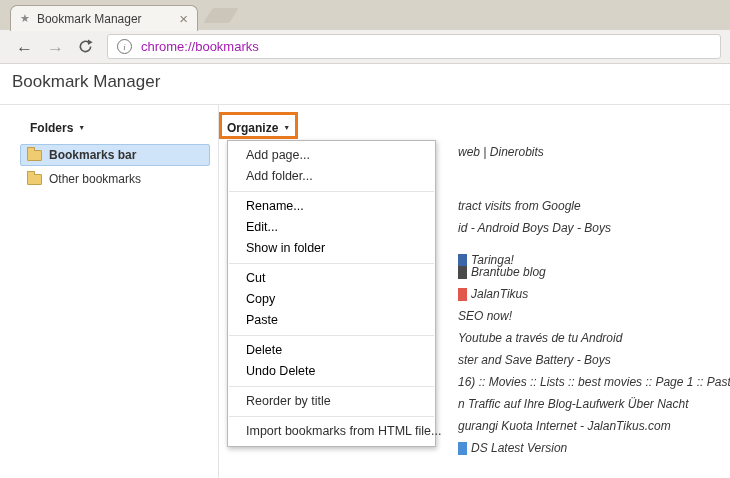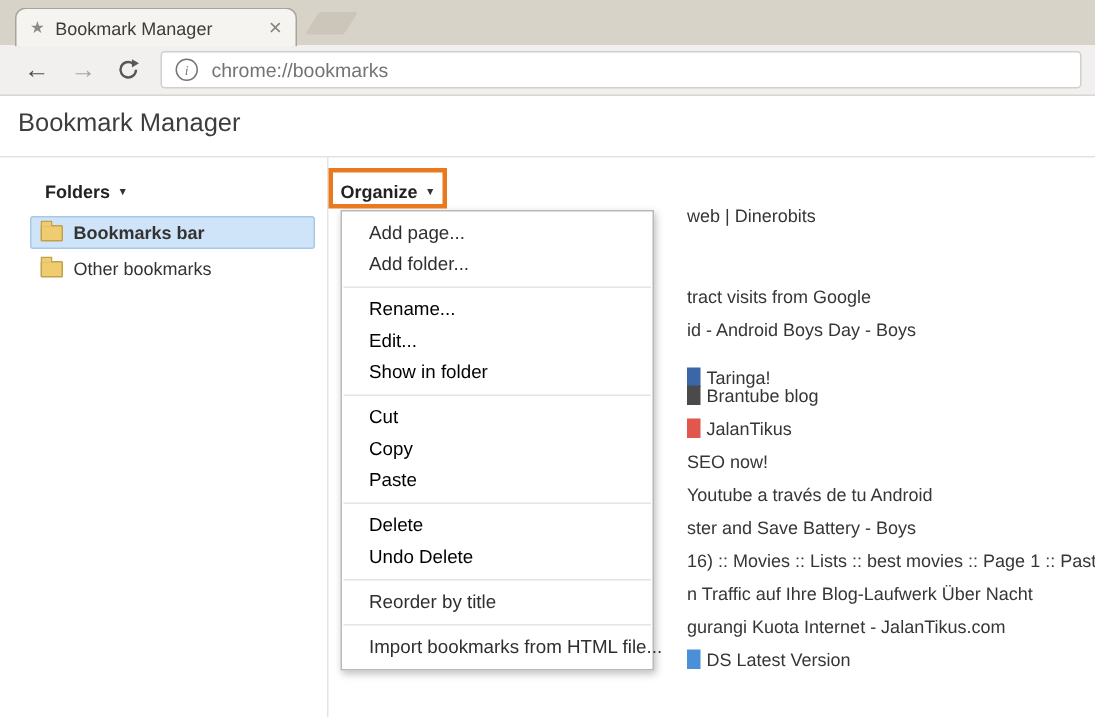--- a/index.html
+++ b/index.html
@@ -35,21 +35,21 @@
     flex:1; height:25px; margin-left:7px; background:#fff;
     border:1px solid #d0cfcd; border-radius:3px;
     display:flex; align-items:center; padding:0 9px; box-sizing:border-box;
   }
   .info-icon {
     width:15px; height:15px; border:1.5px solid #757575; border-radius:50%;
     display:flex; align-items:center; justify-content:center;
     font-size:9px; font-style:italic; font-family:"Liberation Serif", serif;
     color:#757575; box-sizing:border-box; flex:0 0 auto;
   }
-  .url { margin-left:9px; font-size:13px; color:#737373; }
+  .url { margin-left:9px; font-size:13px; color:#a21caf; }
 
   
   .page-title { position:absolute; left:12px; top:72px; font-size:17px; color:#3d3d3d; }
   .hrule { position:absolute; left:0; top:104px; width:730px; height:1px; background:#e3e3e3; }
   .vrule { position:absolute; left:218px; top:105px; width:1px; height:373px; background:#e3e3e3; }
 
   .folders-btn, .organize-btn {
     position:absolute; top:119px; font-size:12px; font-weight:bold; color:#222; height:18px; line-height:18px;
   }
   .folders-btn { left:30px; }
@@ -66,22 +66,22 @@
     width:15px; height:11px; background:#f0cc70; border:1px solid #c3a04b;
     border-radius:1px; position:relative; margin-right:7px; box-sizing:border-box; flex:0 0 auto;
   }
   .folder-icon::before {
     content:""; position:absolute; left:-1px; top:-4px; width:6px; height:3px;
     background:#f0cc70; border:1px solid #c3a04b; border-bottom:none; border-radius:1px 1px 0 0;
   }
 
   
   .bm-row {
-    position:absolute; left:458px; height:22px; display:flex; align-items:flex-start;
-    font-size:12px; color:#363636; white-space:nowrap; z-index:1;
+    position:absolute; left:458px; height:22px; display:flex; align-items:flex-end;
+    font-size:12px; color:#363636; white-space:nowrap; z-index:1;font-style:italic;
   }
   .bm-ico { width:9px; height:13px; margin-right:4px; display:inline-block; flex:0 0 auto; }
 
   
   .menu {
     position:absolute; left:227px; top:140px; width:209px;
     background:#fff; border:1px solid #b9b9b9;
     box-shadow:1px 2px 5px rgba(0,0,0,.25);
     padding:4px 0; box-sizing:border-box; z-index:5;
   }

